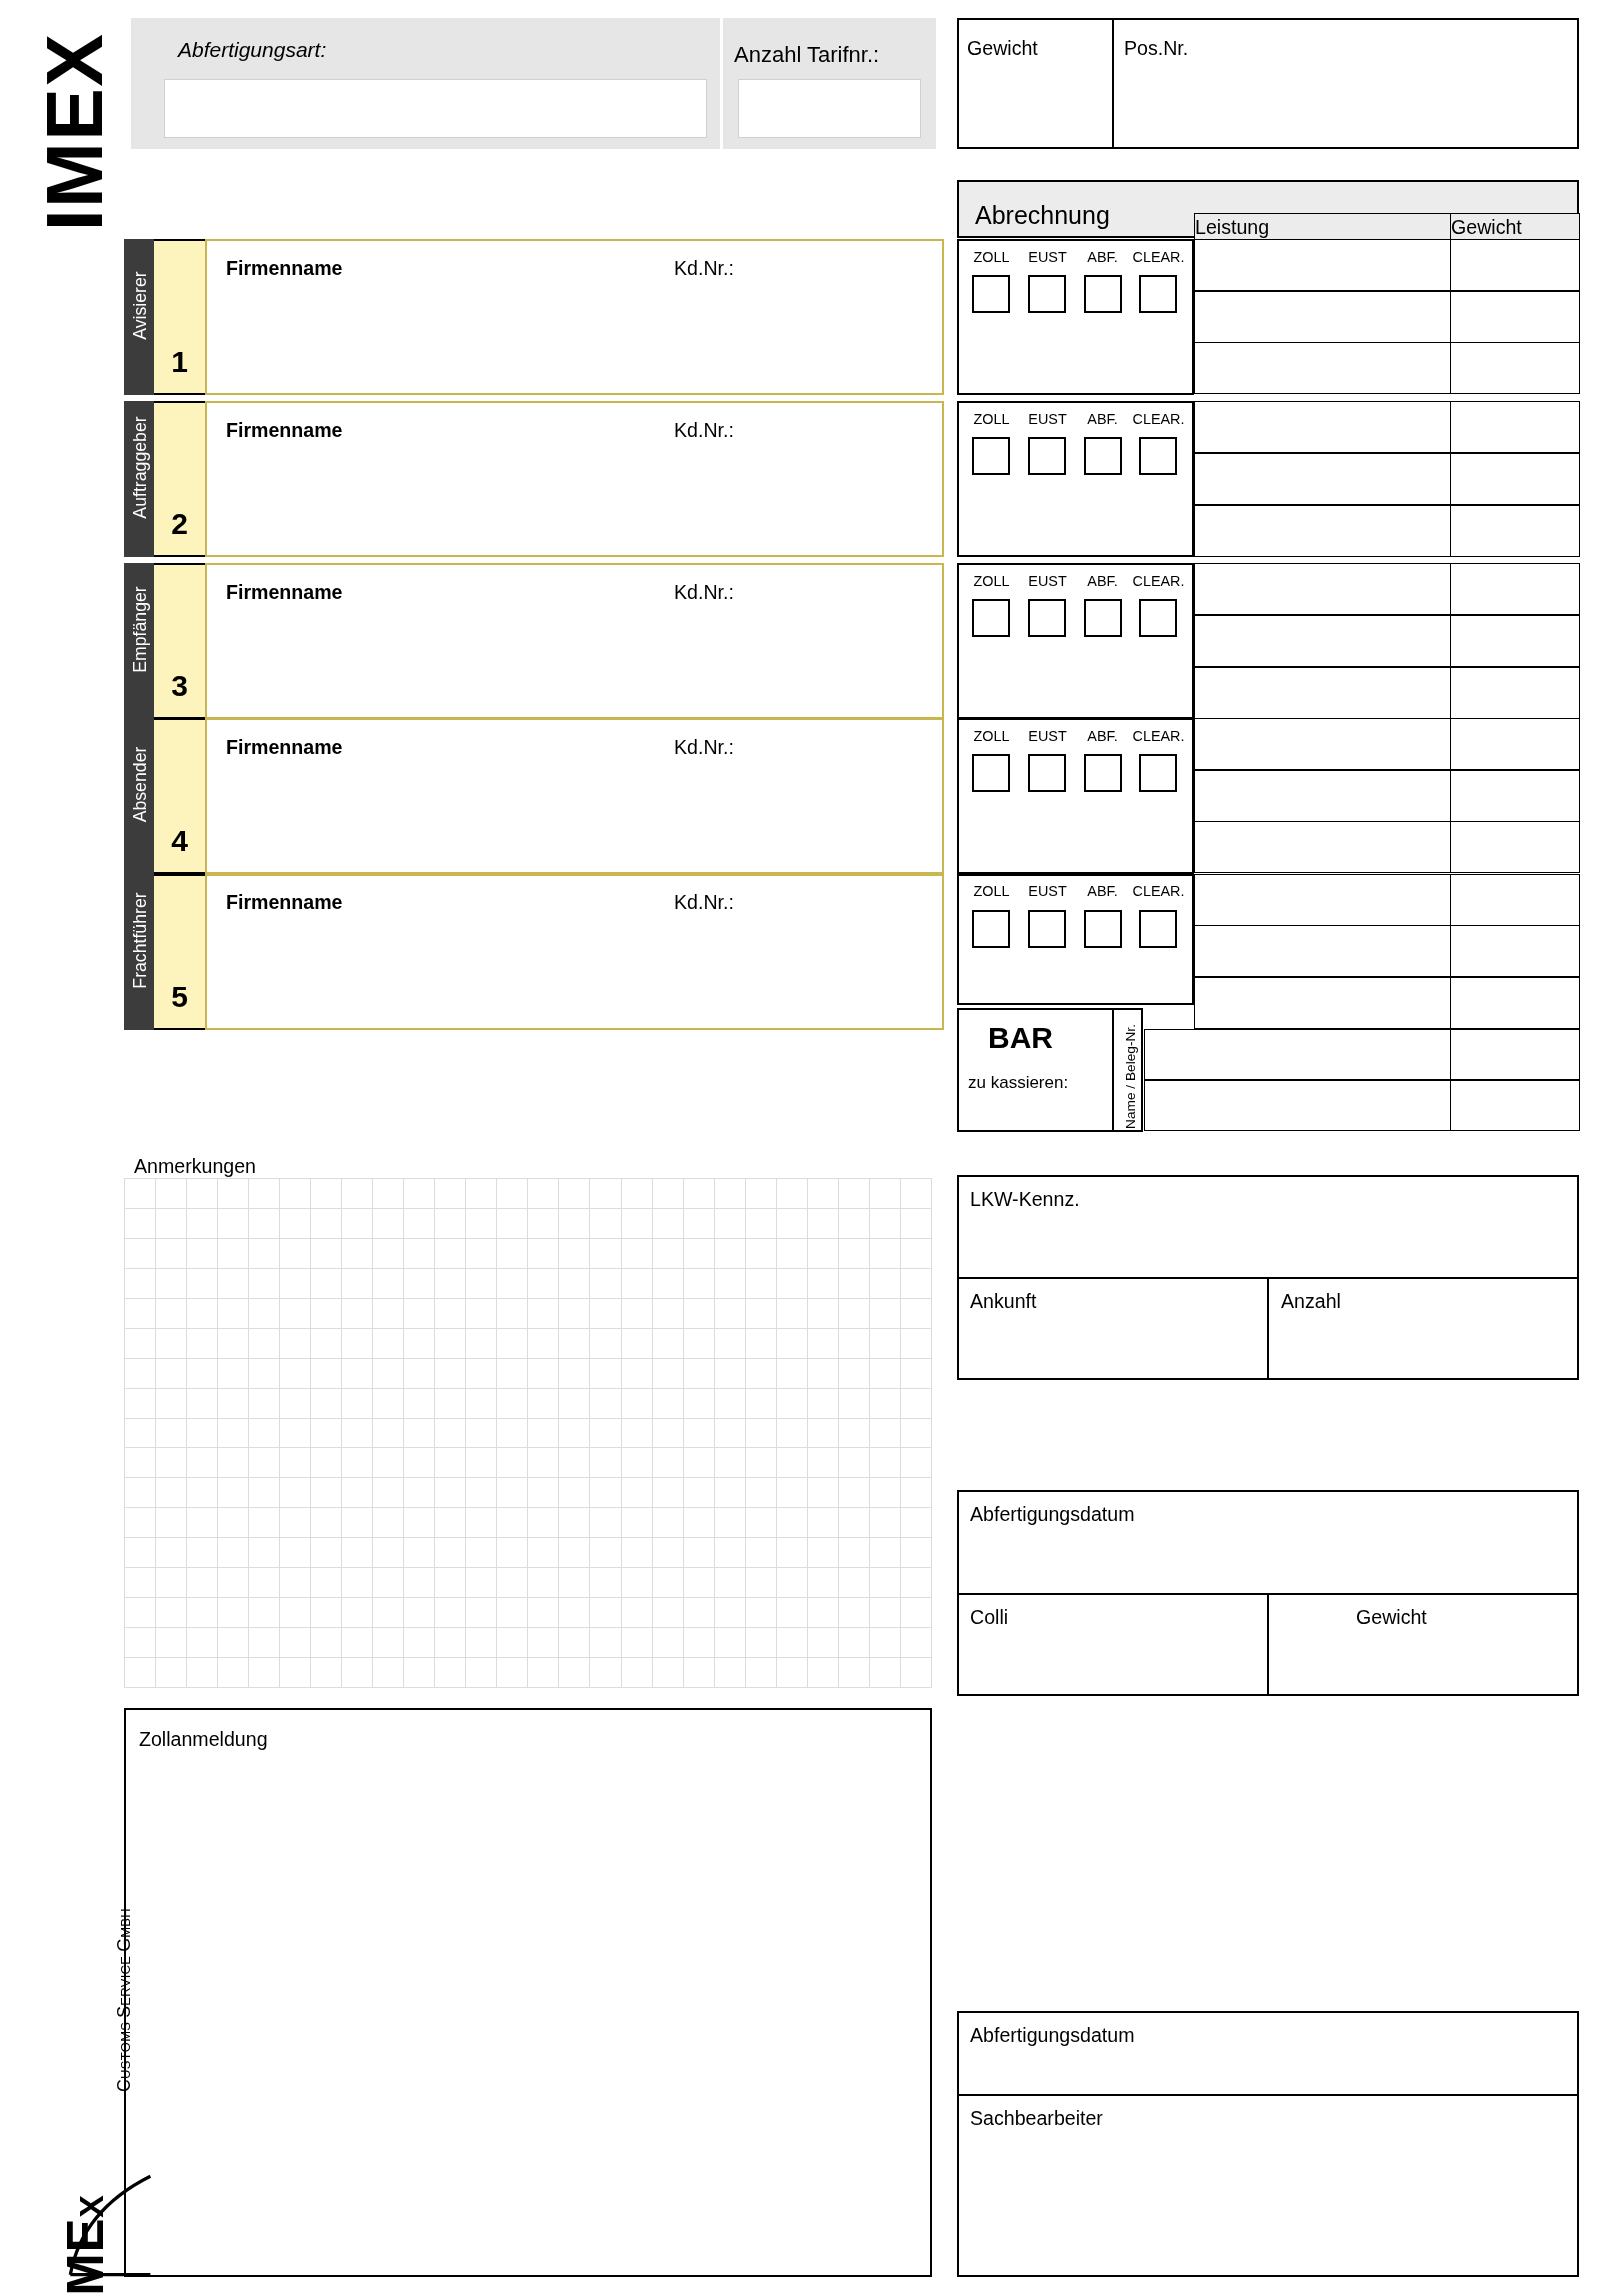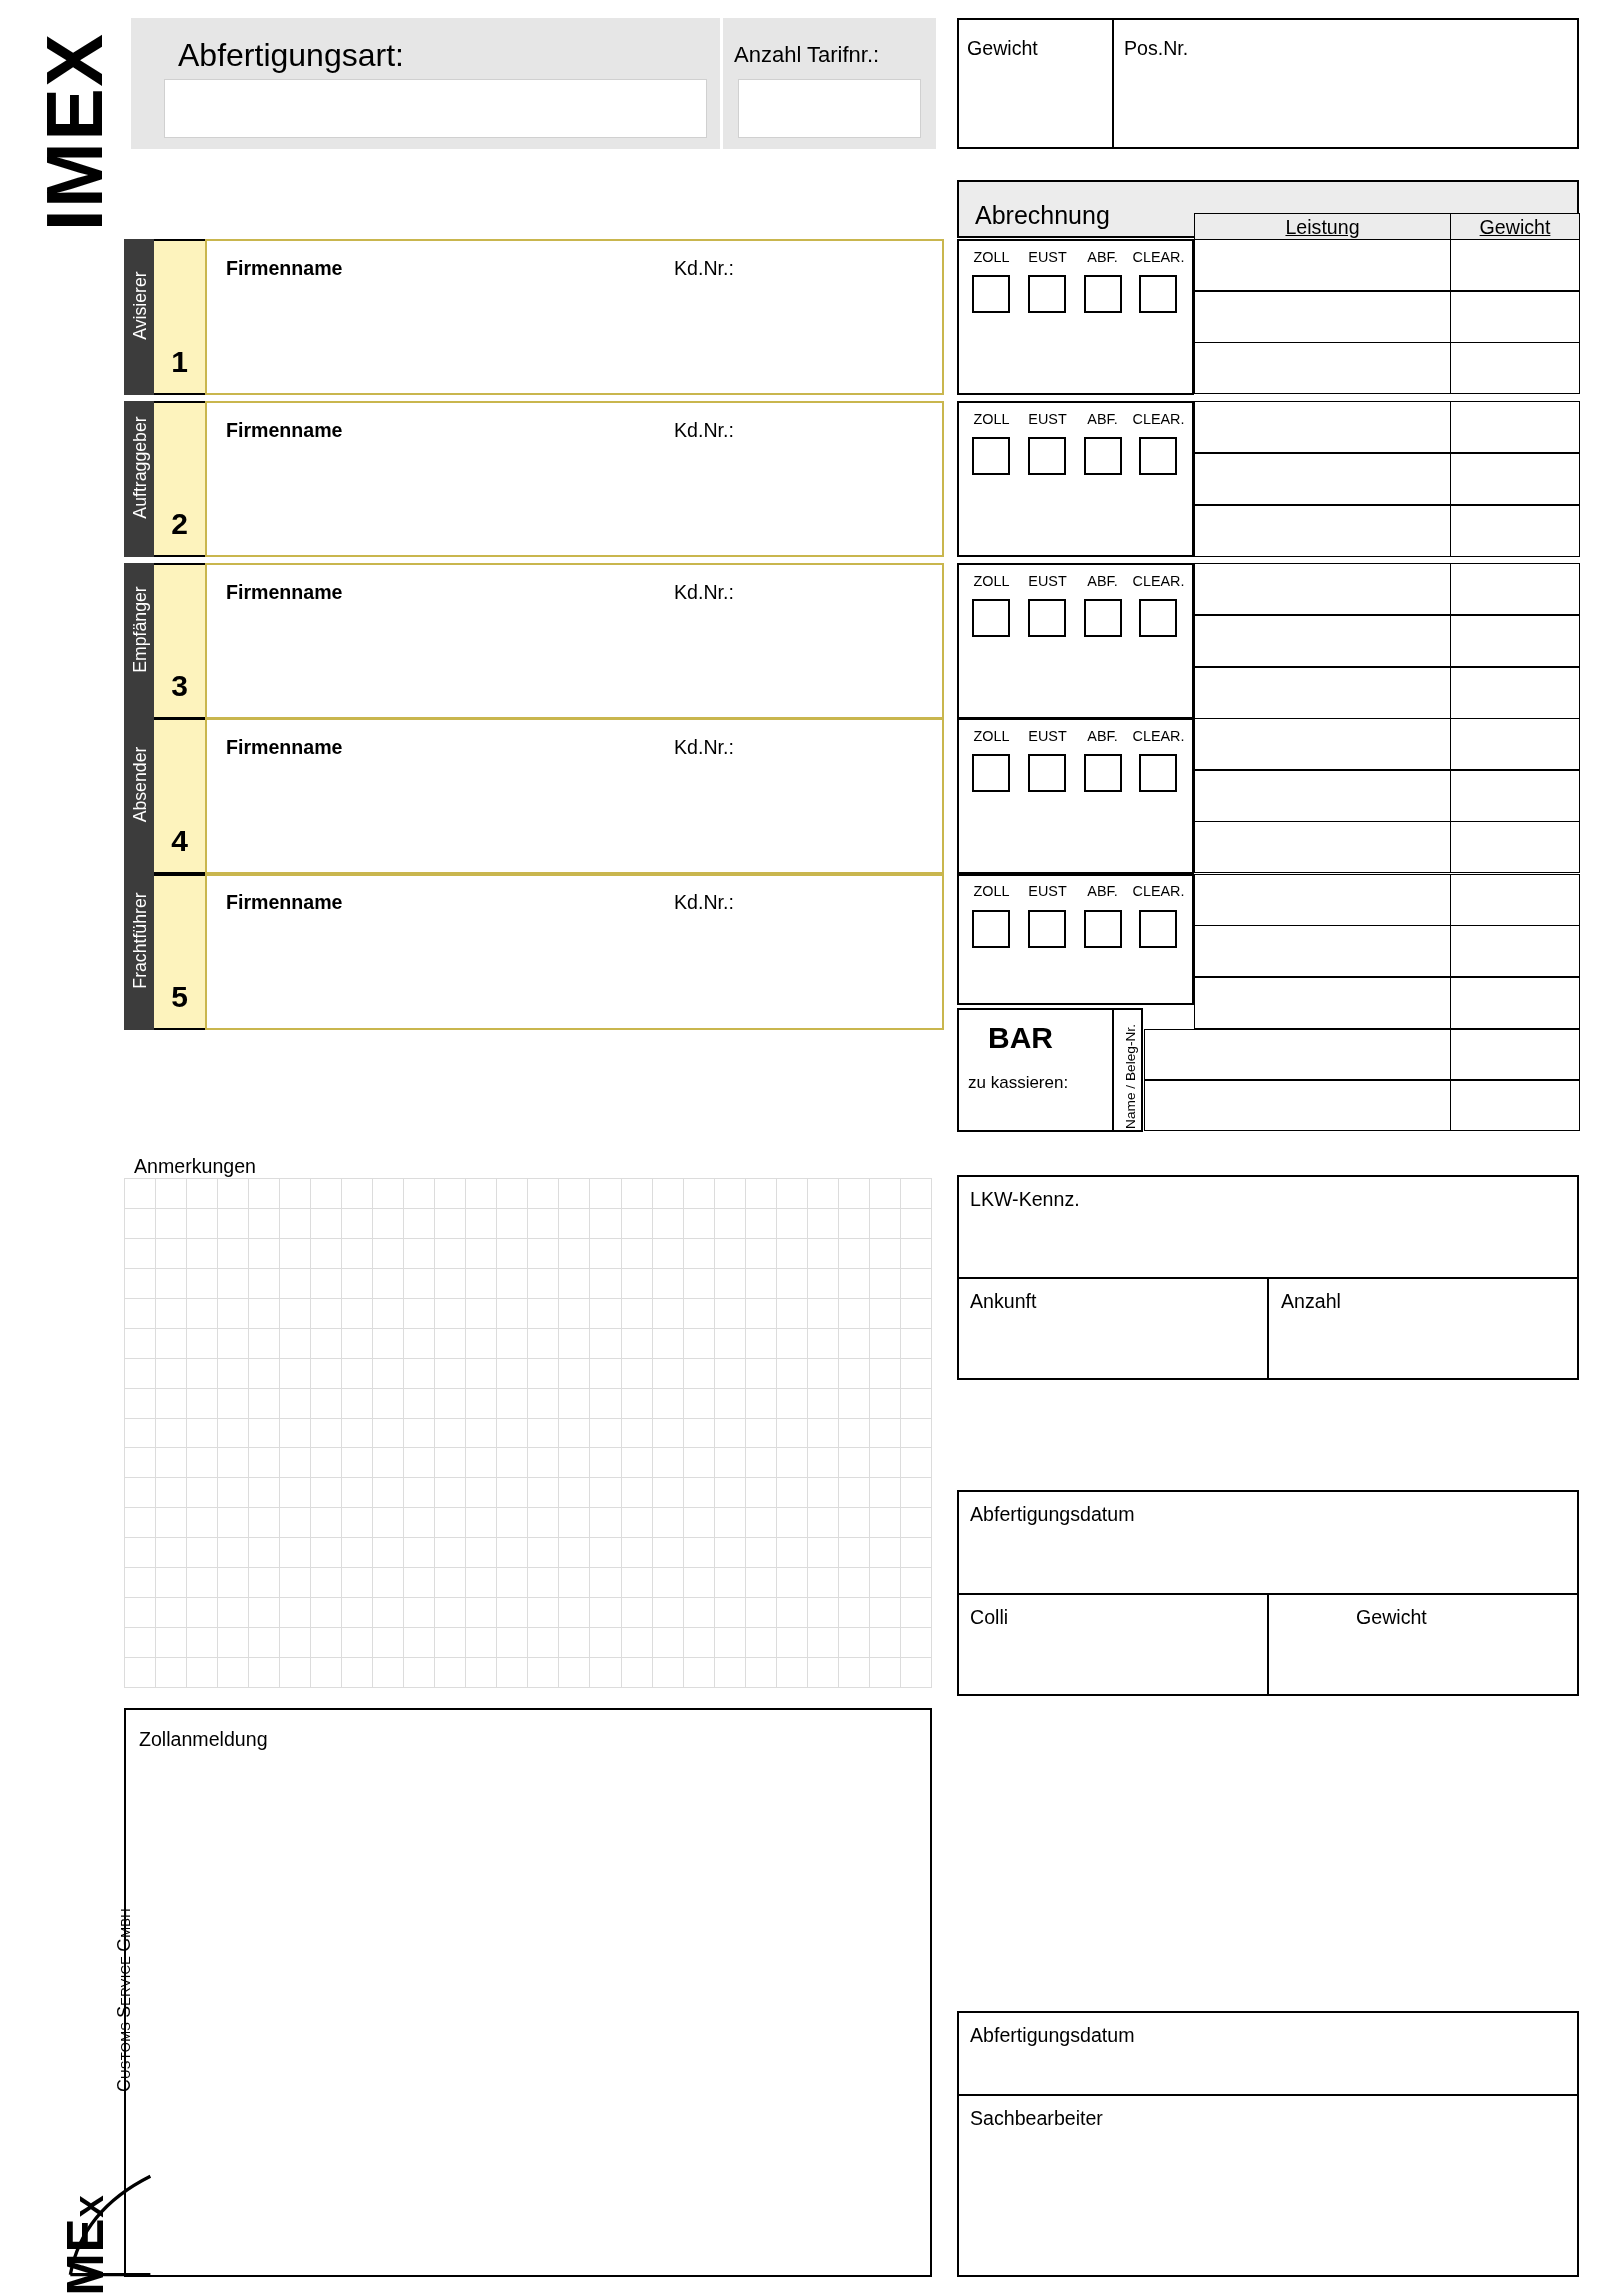--- a/index.html
+++ b/index.html
@@ -83,21 +83,21 @@
     top: 393px;
     width: 92px;
     height: 105px;
   }
 
   
   #abfertigungsart-box {
     left: 131px; top: 18.3px; width: 589px; height: 131px;
     background: #e6e6e6; border: none;
   }
-  #abfertigungsart-label { left: 178px; top: 39px; font-size: 32px; }
+  #abfertigungsart-label { left: 178px; top: 39px; font-size: 21px; font-style: italic; }
   #abfertigungsart-input {
     left: 164px; top: 79px; width: 543px; height: 59px;
     background: #fff; border: 1.3px solid #d0d0d0;
   }
   #anzahl-label { left: 734px; top: 44px; font-size: 22px; }
   #anzahl-box {
     left: 738px; top: 79px; width: 183px; height: 59px;
     background: #fff; border: 1.3px solid #d0d0d0;
   }
   #anzahl-wrap {
@@ -114,21 +114,21 @@
   #abrechnung-box { left: 957px; top: 180px; width: 622px; height: 58px; background:#ececec; }
   #abrechnung-label { left: 975px; top: 201px; font-size: 25px; }
   #leistung-head {
     left: 1194px; top: 213px; width: 257px; height: 26px;
     background: #ececec; border: 1.3px solid #000; border-bottom: none;
   }
   #betrag-head {
     left: 1450px; top: 213px; width: 130px; height: 26px;
     background: #ececec; border: 1.3px solid #000; border-bottom: none;
   }
-  .head-txt { font-size: 19.6px; text-align: center; line-height: 26px; text-decoration: underline; }
+  .head-txt { font-size: 19.6px; line-height: 26px; }
 
   
   .party-tab {
     width: 30px; background: #3c3c3c; color: #fff;
   }
   .party-tab span {
     position: absolute;
     left: -49px; top: 56px;
     width: 131px;
     transform: rotate(-90deg);

